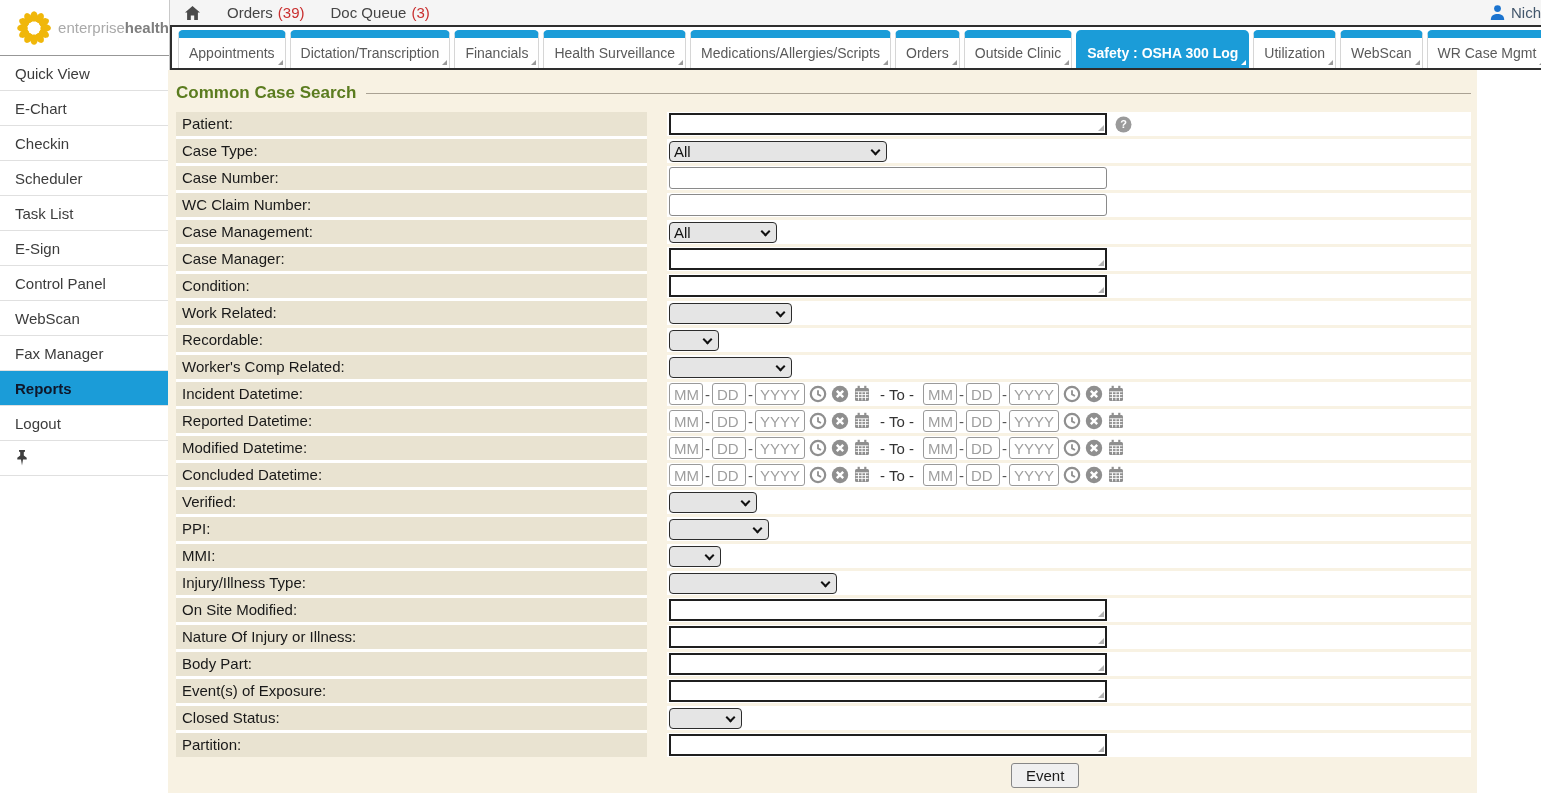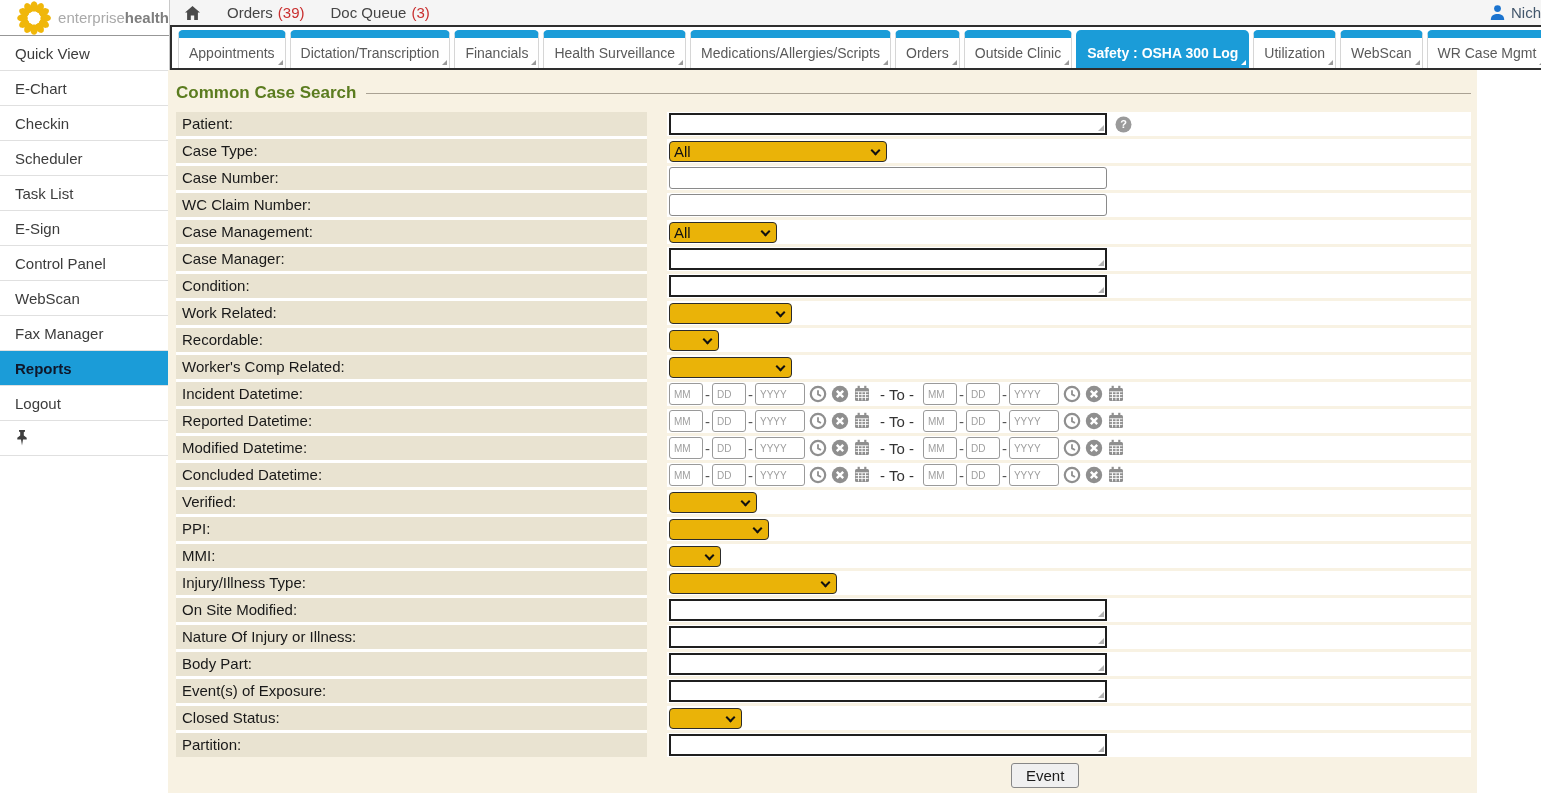--- a/index.html
+++ b/index.html
@@ -3,21 +3,21 @@
 <meta charset="utf-8">
 <style>
   * { margin:0; padding:0; box-sizing:border-box; }
   html,body { width:1541px; height:793px; overflow:hidden; background:#fff;
               font-family:"Liberation Sans", sans-serif; }
   body { position:relative; }
 
   
   #sidebar { position:absolute; left:0; top:0; width:170px; height:793px;
              background:#fff; border-right:1px solid #c9c9c9; }
-  #logo-area { height:36px; border-bottom:1px solid #979797; display:flex;
+  #logo-area { height:56px; border-bottom:1px solid #979797; display:flex;
                align-items:center; padding-left:14px; }
   #logo-text { font-size:15px; margin-left:4px; letter-spacing:0; }
   .logo-light { color:#a9a9a9; }
   .logo-bold  { color:#7e7e7e; font-weight:bold; }
   .menu-item { height:35px; line-height:35px; padding-left:15px; font-size:15px;
                color:#3c3c3c; border-bottom:1px solid #e0e0e0; cursor:pointer;
                white-space:nowrap; }
   .menu-item.active { background:#1b9cd8; color:#0f172a;font-weight:bold; }
   #pin-row { height:35px; display:flex; align-items:center; padding-left:15px;
              border-bottom:1px solid #e0e0e0; }
@@ -67,28 +67,28 @@
 
   .ti-wrap { position:relative; display:inline-flex; }
   .ti { height:22px; background:#fff; font-size:15px; padding:0 4px;
         font-family:"Liberation Sans", sans-serif; color:#222; }
   .ti-wrap.dark .ti { width:438px; border:2px solid #1f1f1f; border-radius:0; }
   .ti-wrap.gray .ti { width:438px; border:1px solid #8a8a8a; border-radius:3px; }
   .notch { position:absolute; right:3px; bottom:4px; width:0; height:0;
            border-bottom:6px solid #b3b3b3; border-left:6px solid transparent; }
 
   .sel { position:relative; height:21px; border:1px solid #2c2c2c; border-radius:4px;
-         background:#eab308; font-size:15px; color:#111; padding:1px 18px 0 4px;
+         background:#e5e5e5; font-size:15px; color:#111; padding:1px 18px 0 4px;
          cursor:pointer; overflow:hidden; white-space:nowrap; }
   .chev { position:absolute; right:7px; top:5px; width:7px; height:7px;
           border:solid #111; border-width:0 2px 2px 0; transform:rotate(45deg); }
 
   .dr { display:flex; align-items:center; }
   .d-in { height:22px; border:1px solid #9a9a9a; border-radius:3px; padding-left:4px;
-          font-size:10px; color:#444; background:#fff;
+          font-size:15px; color:#444; background:#fff;
           font-family:"Liberation Sans", sans-serif; }
   .d-in::placeholder, .ti::placeholder { color:#9e9e9e; opacity:1; }
   .hy { color:#555; margin:0 2px; font-size:15px; }
   .d-ic { margin-left:4px; display:flex; cursor:pointer; }
   .to { margin:0 9px; font-size:15px; color:#333; white-space:nowrap; }
 
   .help-ic { margin-left:8px; display:flex; cursor:pointer; }
 
   #search-row { margin-top:6px; }
   #search-btn { margin-left:835px; padding:3px 14px; font-size:15px; color:#1c1c1c;

